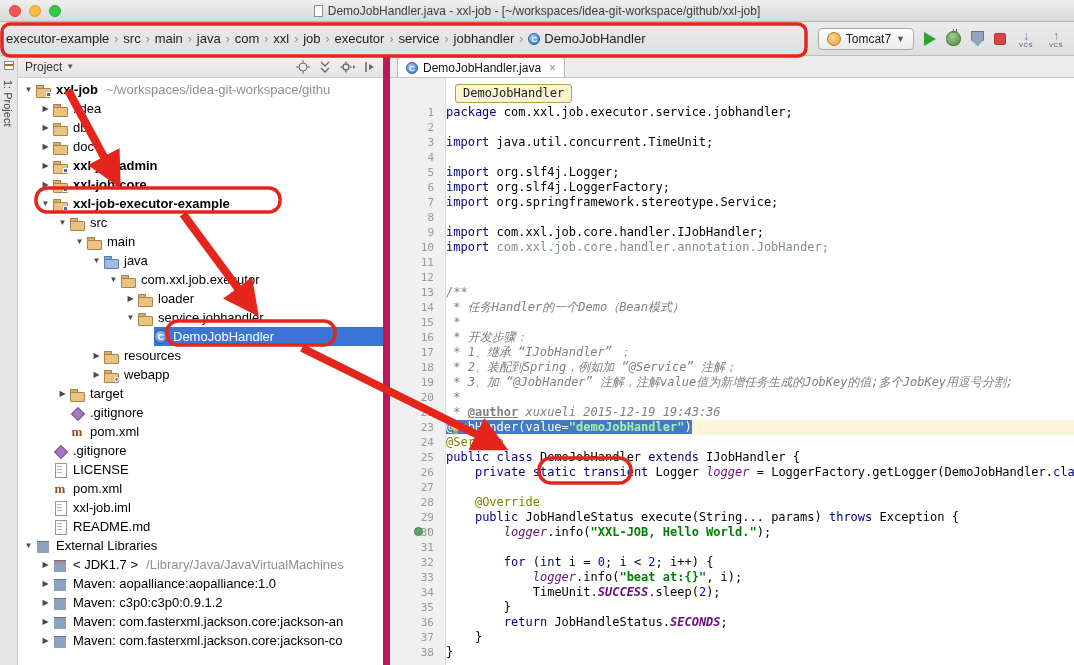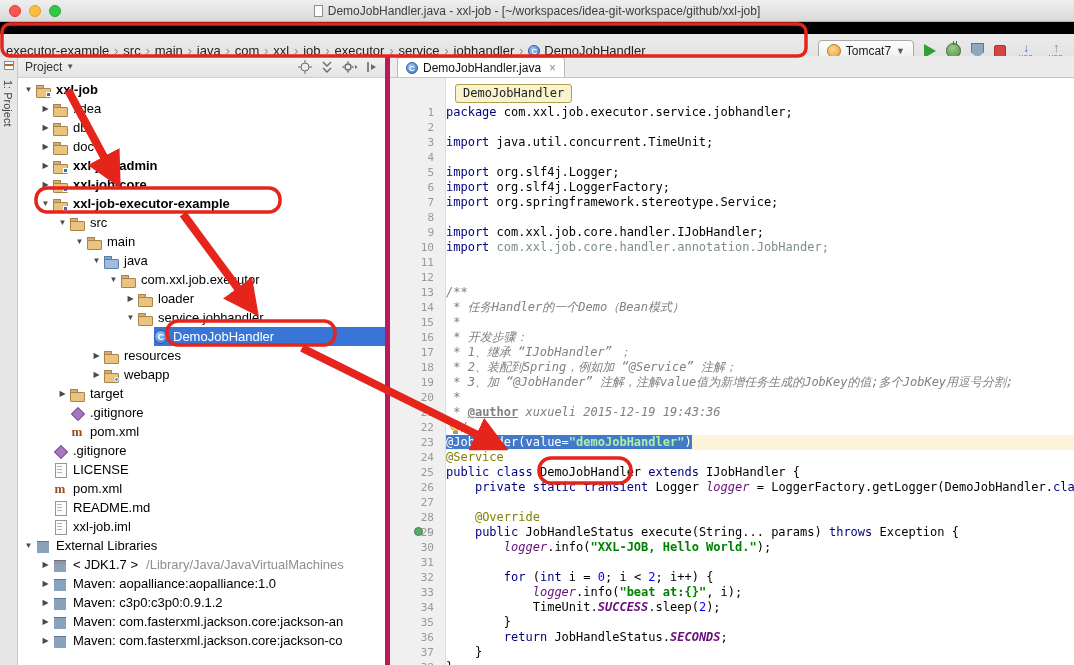--- a/index.html
+++ b/index.html
@@ -1,30 +1,30 @@
 <!DOCTYPE html>
 <html><head>
 <meta charset="utf-8">
 <style>
   *{box-sizing:border-box}
   body{margin:0;font-family:"Liberation Sans",sans-serif;background:#fff}
-  #app{position:relative;width:1074px;height:665px;overflow:hidden;background:#000000}
+  #app{position:relative;width:1074px;height:665px;overflow:hidden;background:#c2410c}
 
   
   .titlebar{position:absolute;left:0;top:0;width:100%;height:22px;background:linear-gradient(#efefef,#d9d9d9);border-bottom:1px solid #b5b5b5}
   .lights{position:absolute;left:9px;top:5px;display:flex;gap:8px}
   .light{width:12px;height:12px;border-radius:50%}
   .light.r{background:#FC5753;border:1px solid #DF3D38}
   .light.y{background:#FDBC40;border:1px solid #DEA12E}
   .light.g{background:#33C748;border:1px solid #27AA35}
   .wtitle{height:22px;display:flex;align-items:center;justify-content:center;font-size:12px;color:#3c3c3c;gap:5px}
   .doc-ic{width:9px;height:12px;background:#fdfdfd;border:1px solid #8f8f8f;display:inline-block}
 
   
-  .toolbar{position:absolute;left:0;top:34px;width:100%;height:34px;background:linear-gradient(#ebebeb,#dfdfdf);border-bottom:1px solid #bdbdbd;display:flex;align-items:center}
+  .toolbar{position:absolute;left:0;top:22px;width:100%;height:34px;background:linear-gradient(#ebebeb,#dfdfdf);border-bottom:1px solid #bdbdbd;display:flex;align-items:center}
   .breadcrumbs{display:flex;align-items:center;padding-left:3px;font-size:13px;color:#222;white-space:nowrap;overflow:hidden}
   .bc-item{display:flex;align-items:center;gap:4px;padding:2px 3px}
   .bc-sep{color:#8a8a8a;padding:0 2px;font-size:12px}
   .toolbar-right{margin-left:auto;display:flex;align-items:center;gap:10px;padding-right:8px;flex:0 0 auto}
   .runconfig{display:flex;align-items:center;gap:5px;background:linear-gradient(#fdfdfd,#ececec);border:1px solid #a9a9a9;border-radius:4px;height:22px;padding:0 8px;font-size:12px;color:#222}
   .tomcat{width:14px;height:14px;border-radius:50%;background:radial-gradient(circle at 40% 35%,#FBD98A,#E89A3C);border:1px solid #B9742A;position:relative}
   .caret-down{font-size:9px;color:#555}
   .run-btn{width:0;height:0;border-left:12px solid #2FA032;border-top:7px solid transparent;border-bottom:7px solid transparent}
   .bug{width:15px;height:15px;border-radius:50% 50% 45% 45%;background:radial-gradient(circle at 40% 30%,#9CCB8C,#53913F);border:1px solid #3F7030;position:relative}
   .bug:after{content:"";position:absolute;left:6px;top:-3px;width:1px;height:4px;background:#3F7030;box-shadow:3px 0 0 #3F7030}
@@ -37,21 +37,21 @@
   .vcs.up .arr{color:#4C9A42}
 
   
   .main{position:absolute;left:0;top:56px;right:0;bottom:0;display:flex}
   .stripe{width:18px;background:#e7e7e7;border-right:1px solid #c8c8c8;position:relative;flex:0 0 18px}
   .stripe-ic{position:absolute;left:4px;top:5px;width:10px;height:9px;border:1px solid #8a8a8a;background:#fff}
   .stripe-ic:after{content:"";position:absolute;left:0;top:2px;width:8px;height:2px;background:#b06c2f}
   .stripe-tab{position:absolute;left:2px;top:24px;writing-mode:vertical-rl;font-size:11px;color:#444;white-space:nowrap}
 
   
-  .panel{width:372px;flex:0 0 372px;border-right:5px solid #be185d;display:flex;flex-direction:column;background:#fff;overflow:hidden}
+  .panel{width:372px;flex:0 0 372px;border-right:7px solid #be185d;display:flex;flex-direction:column;background:#fff;overflow:hidden}
   .panel-header{height:22px;flex:0 0 22px;background:linear-gradient(#f3f3f3,#e4e4e4);border-bottom:1px solid #cfcfcf;display:flex;align-items:center;padding:0 7px;font-size:12px;color:#333;gap:4px}
   .ph-caret{font-size:8px;color:#555}
   .ph-icons{margin-left:auto;display:flex;align-items:center;gap:8px}
   .ph-icons svg{display:block}
   .tree{flex:1;overflow:hidden;font-size:13px;padding-top:2px}
   .trow{height:19px;display:flex;align-items:center;white-space:nowrap}
   .tarr{width:13px;flex:0 0 13px;font-size:8px;color:#4a4a4a;text-align:center}
   .tmain{display:flex;align-items:center;flex:1;height:19px;overflow:hidden}
   .tmain.sel{background:#3875D6;color:#fff}
   .tlabel{}
@@ -230,20 +230,21 @@
       </div>
       <div class="tree" id="tree">
           <div class="trow b">
             <span style="flex: 0 0 4px;"></span>
             <span class="tarr">▼</span>
             <span class="tmain">
               <span class="ti i-module">
                 <i class="badge"></i>
               </span>
               <span class="tlabel">xxl-job</span>
+              <span class="tsuf">~/workspaces/idea-git-workspace/githu</span>
             </span>
           </div>
           <div class="trow">
             <span style="flex: 0 0 21px;"></span>
             <span class="tarr">▶</span>
             <span class="tmain">
               <span class="ti i-folder"></span>
               <span class="tlabel">.idea</span>
             </span>
           </div>
@@ -413,29 +414,29 @@
             <span class="tmain">
               <span class="ti i-maven">m</span>
               <span class="tlabel">pom.xml</span>
             </span>
           </div>
           <div class="trow">
             <span style="flex: 0 0 21px;"></span>
             <span class="tarr"></span>
             <span class="tmain">
               <span class="ti i-file"></span>
+              <span class="tlabel">xxl-job.iml</span>
+            </span>
+          </div>
+          <div class="trow">
+            <span style="flex: 0 0 21px;"></span>
+            <span class="tarr"></span>
+            <span class="tmain">
+              <span class="ti i-file"></span>
               <span class="tlabel">README.md</span>
-            </span>
-          </div>
-          <div class="trow">
-            <span style="flex: 0 0 21px;"></span>
-            <span class="tarr"></span>
-            <span class="tmain">
-              <span class="ti i-file"></span>
-              <span class="tlabel">xxl-job.iml</span>
             </span>
           </div>
           <div class="trow">
             <span style="flex: 0 0 4px;"></span>
             <span class="tarr">▼</span>
             <span class="tmain">
               <span class="ti i-extlib"></span>
               <span class="tlabel">External Libraries</span>
             </span>
           </div>
@@ -571,24 +572,20 @@
               <span class="ln">19</span>
               <span class="cd"><span class="sg-c"> * 3、加 “@JobHander” 注解，注解value值为新增任务生成的JobKey的值;多个JobKey用逗号分割;</span></span>
             </div>
             <div class="cl">
               <span class="ln">20</span>
               <span class="cd"><span class="sg-c"> *</span></span>
             </div>
             <div class="cl">
               <span class="ln">21</span>
               <span class="cd"><span class="sg-c"> * </span><span class="sg-ct">@author</span><span class="sg-c"> xuxueli 2015-12-19 19:43:36</span></span>
-            </div>
-            <div class="cl">
-              <span class="ln">22</span>
-              <span class="cd"><span class="sg-c"> */</span></span>
             </div>
             <div class="cl caret">
               <span class="ln">23</span>
               <span class="cd"><span class="selection"><span class="sg-a">@JobHander(value=</span><span class="sg-s">"demoJobHandler"</span><span class="sg-a">)</span></span></span>
             </div>
             <div class="cl">
               <span class="ln">24</span>
               <span class="cd"><span class="sg-a">@Service</span></span>
             </div>
             <div class="cl">

